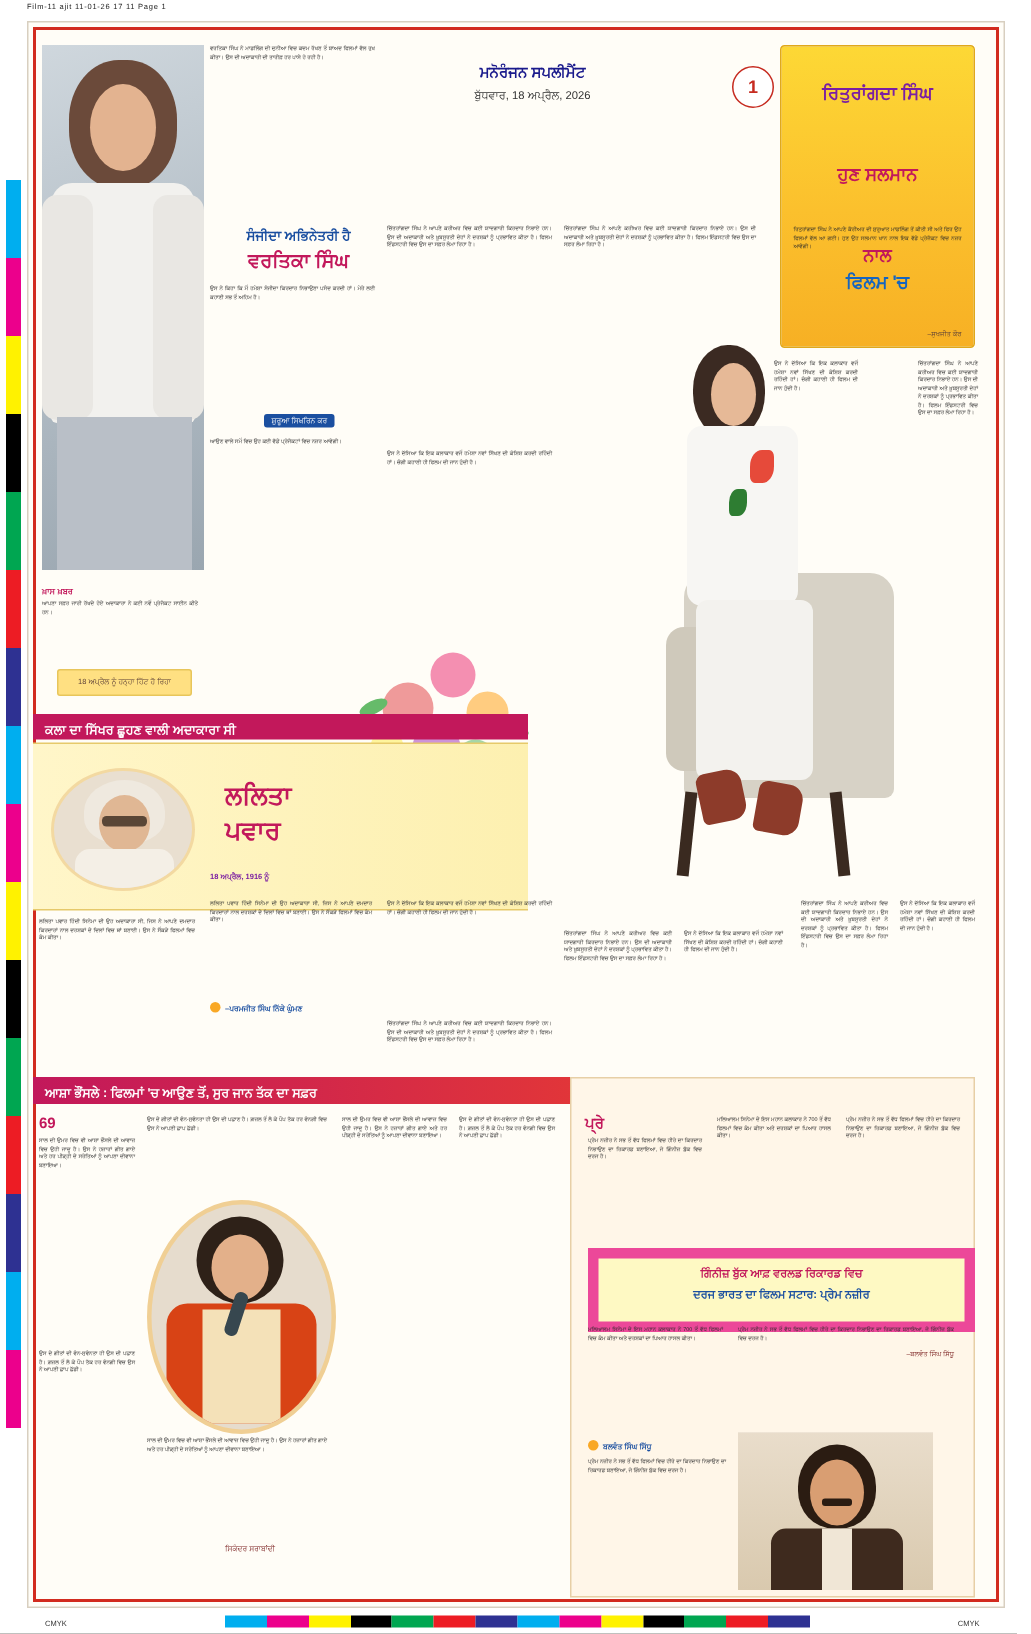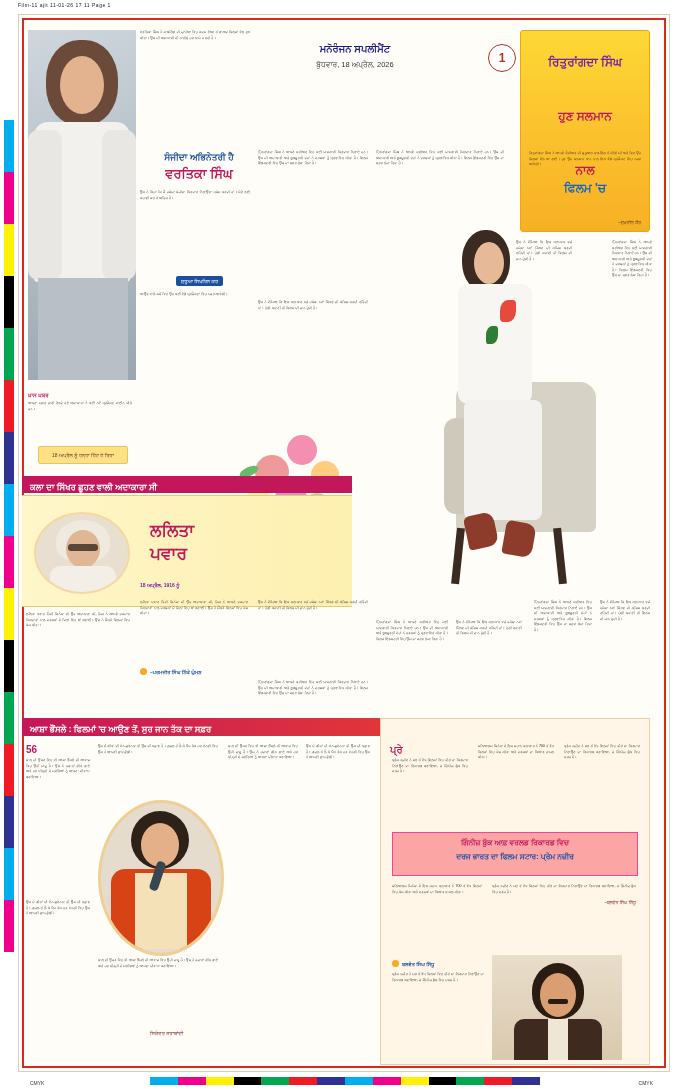--- a/index.html
+++ b/index.html
@@ -67,21 +67,21 @@
   
   .ashaband{position:absolute;left:22px;top:718px;width:402px;height:18px;
             background:linear-gradient(90deg,#c2185b,#e53935);}
   .ashaband span{color:#fff;font-size:8.5px;font-weight:bold;line-height:18px;padding-left:8px;}
   .ashaph{position:absolute;left:98px;top:800px;width:120px;height:150px;border-radius:50%;
           background:#e6dccd;border:3px solid #f0cf94;overflow:hidden;}
 
   
   .brbox{position:absolute;left:380px;top:718px;width:268px;height:345px;
          background:#fff6e8;border:1px solid #e7cfa6;}
-  .brband{position:absolute;left:392px;top:832px;width:244px;height:42px;background:#fca5a5;border:1px solid #ec4899;}
+  .brband{position:absolute;left:392px;top:832px;width:244px;height:42px;background:#fef9c3;border:7px solid #ec4899;}
   .brband .t1{font-size:7.5px;color:#c2185b;font-weight:bold;text-align:center;margin-top:5px;}
   .brband .t2{font-size:7.5px;color:#1b4fa0;font-weight:bold;text-align:center;margin-top:4px;}
   .manph{position:absolute;left:492px;top:955px;width:130px;height:105px;background:#e3d8c9;overflow:hidden;}
 
   .byline{position:absolute;font-size:4.5px;color:#7a1f1f;text-align:right;}
   .authorpill{position:absolute;font-size:5px;color:#1b4fa0;font-weight:bold;}
   .dotb{display:inline-block;width:7px;height:7px;border-radius:50%;background:#f9a825;margin-right:3px;vertical-align:-1px;}
 
   .flowers{position:absolute;left:235px;top:415px;width:130px;height:115px;}
 </style>
@@ -222,21 +222,21 @@
 
   <div class="col tx" style="left:376px;top:620px;width:72px;">ਚਿੱਤਰਾਂਗਦਾ ਸਿੰਘ ਨੇ ਆਪਣੇ ਕਰੀਅਰ ਵਿਚ ਕਈ ਯਾਦਗਾਰੀ ਕਿਰਦਾਰ ਨਿਭਾਏ ਹਨ। ਉਸ ਦੀ ਅਦਾਕਾਰੀ ਅਤੇ ਖ਼ੂਬਸੂਰਤੀ ਦੋਹਾਂ ਨੇ ਦਰਸ਼ਕਾਂ ਨੂੰ ਪ੍ਰਭਾਵਿਤ ਕੀਤਾ ਹੈ। ਫਿਲਮ ਇੰਡਸਟਰੀ ਵਿਚ ਉਸ ਦਾ ਸਫ਼ਰ ਲੰਮਾ ਰਿਹਾ ਹੈ।</div>
   <div class="col tx" style="left:456px;top:620px;width:66px;">ਉਸ ਨੇ ਦੱਸਿਆ ਕਿ ਇਕ ਕਲਾਕਾਰ ਵਜੋਂ ਹਮੇਸ਼ਾ ਨਵਾਂ ਸਿੱਖਣ ਦੀ ਕੋਸ਼ਿਸ਼ ਕਰਦੀ ਰਹਿੰਦੀ ਹਾਂ। ਚੰਗੀ ਕਹਾਣੀ ਹੀ ਫਿਲਮ ਦੀ ਜਾਨ ਹੁੰਦੀ ਹੈ।</div>
   <div class="col tx" style="left:534px;top:600px;width:58px;">ਚਿੱਤਰਾਂਗਦਾ ਸਿੰਘ ਨੇ ਆਪਣੇ ਕਰੀਅਰ ਵਿਚ ਕਈ ਯਾਦਗਾਰੀ ਕਿਰਦਾਰ ਨਿਭਾਏ ਹਨ। ਉਸ ਦੀ ਅਦਾਕਾਰੀ ਅਤੇ ਖ਼ੂਬਸੂਰਤੀ ਦੋਹਾਂ ਨੇ ਦਰਸ਼ਕਾਂ ਨੂੰ ਪ੍ਰਭਾਵਿਤ ਕੀਤਾ ਹੈ। ਫਿਲਮ ਇੰਡਸਟਰੀ ਵਿਚ ਉਸ ਦਾ ਸਫ਼ਰ ਲੰਮਾ ਰਿਹਾ ਹੈ।</div>
   <div class="col tx" style="left:600px;top:600px;width:50px;">ਉਸ ਨੇ ਦੱਸਿਆ ਕਿ ਇਕ ਕਲਾਕਾਰ ਵਜੋਂ ਹਮੇਸ਼ਾ ਨਵਾਂ ਸਿੱਖਣ ਦੀ ਕੋਸ਼ਿਸ਼ ਕਰਦੀ ਰਹਿੰਦੀ ਹਾਂ। ਚੰਗੀ ਕਹਾਣੀ ਹੀ ਫਿਲਮ ਦੀ ਜਾਨ ਹੁੰਦੀ ਹੈ।</div>
 
   <div class="ashaband">
     <span>ਆਸ਼ਾ ਭੌਂਸਲੇ : ਫਿਲਮਾਂ 'ਚ ਆਉਣ ਤੋਂ, ਸੁਰ ਜਾਨ ਤੱਕ ਦਾ ਸਫ਼ਰ</span>
   </div>
 
-  <div style="position:absolute;left:26px;top:744px;font-size:10px;font-weight:bold;color:#c2185b;">56</div>
+  <div style="position:absolute;left:26px;top:744px;font-size:10px;font-weight:bold;color:#c2185b;">69</div>
   <div class="col tx" style="left:26px;top:758px;width:64px;">ਸਾਲ ਦੀ ਉਮਰ ਵਿਚ ਵੀ ਆਸ਼ਾ ਭੌਂਸਲੇ ਦੀ ਆਵਾਜ਼ ਵਿਚ ਉਹੀ ਜਾਦੂ ਹੈ। ਉਸ ਨੇ ਹਜ਼ਾਰਾਂ ਗੀਤ ਗਾਏ ਅਤੇ ਹਰ ਪੀੜ੍ਹੀ ਦੇ ਸਰੋਤਿਆਂ ਨੂੰ ਆਪਣਾ ਦੀਵਾਨਾ ਬਣਾਇਆ।</div>
   <div class="col tx" style="left:26px;top:900px;width:64px;">ਉਸ ਦੇ ਗੀਤਾਂ ਦੀ ਵੰਨ-ਸੁਵੰਨਤਾ ਹੀ ਉਸ ਦੀ ਪਛਾਣ ਹੈ। ਗ਼ਜ਼ਲ ਤੋਂ ਲੈ ਕੇ ਪੌਪ ਤੱਕ ਹਰ ਵੰਨਗੀ ਵਿਚ ਉਸ ਨੇ ਆਪਣੀ ਛਾਪ ਛੱਡੀ।</div>
 
   <div class="col tx" style="left:98px;top:744px;width:120px;">ਉਸ ਦੇ ਗੀਤਾਂ ਦੀ ਵੰਨ-ਸੁਵੰਨਤਾ ਹੀ ਉਸ ਦੀ ਪਛਾਣ ਹੈ। ਗ਼ਜ਼ਲ ਤੋਂ ਲੈ ਕੇ ਪੌਪ ਤੱਕ ਹਰ ਵੰਨਗੀ ਵਿਚ ਉਸ ਨੇ ਆਪਣੀ ਛਾਪ ਛੱਡੀ।</div>
 
   <div class="ashaph">
     <div style="position:absolute;left:30px;top:8px;width:58px;height:58px;border-radius:50%;background:#2e2118;"></div>
     <div style="position:absolute;left:40px;top:20px;width:38px;height:44px;border-radius:50%;background:#e3b08a;"></div>
     <div style="position:absolute;left:10px;top:66px;width:100px;height:80px;background:#d84315;border-radius:14px 14px 0 0;"></div>
     <div style="position:absolute;left:34px;top:70px;width:52px;height:76px;background:#f4e1b8;"></div>

